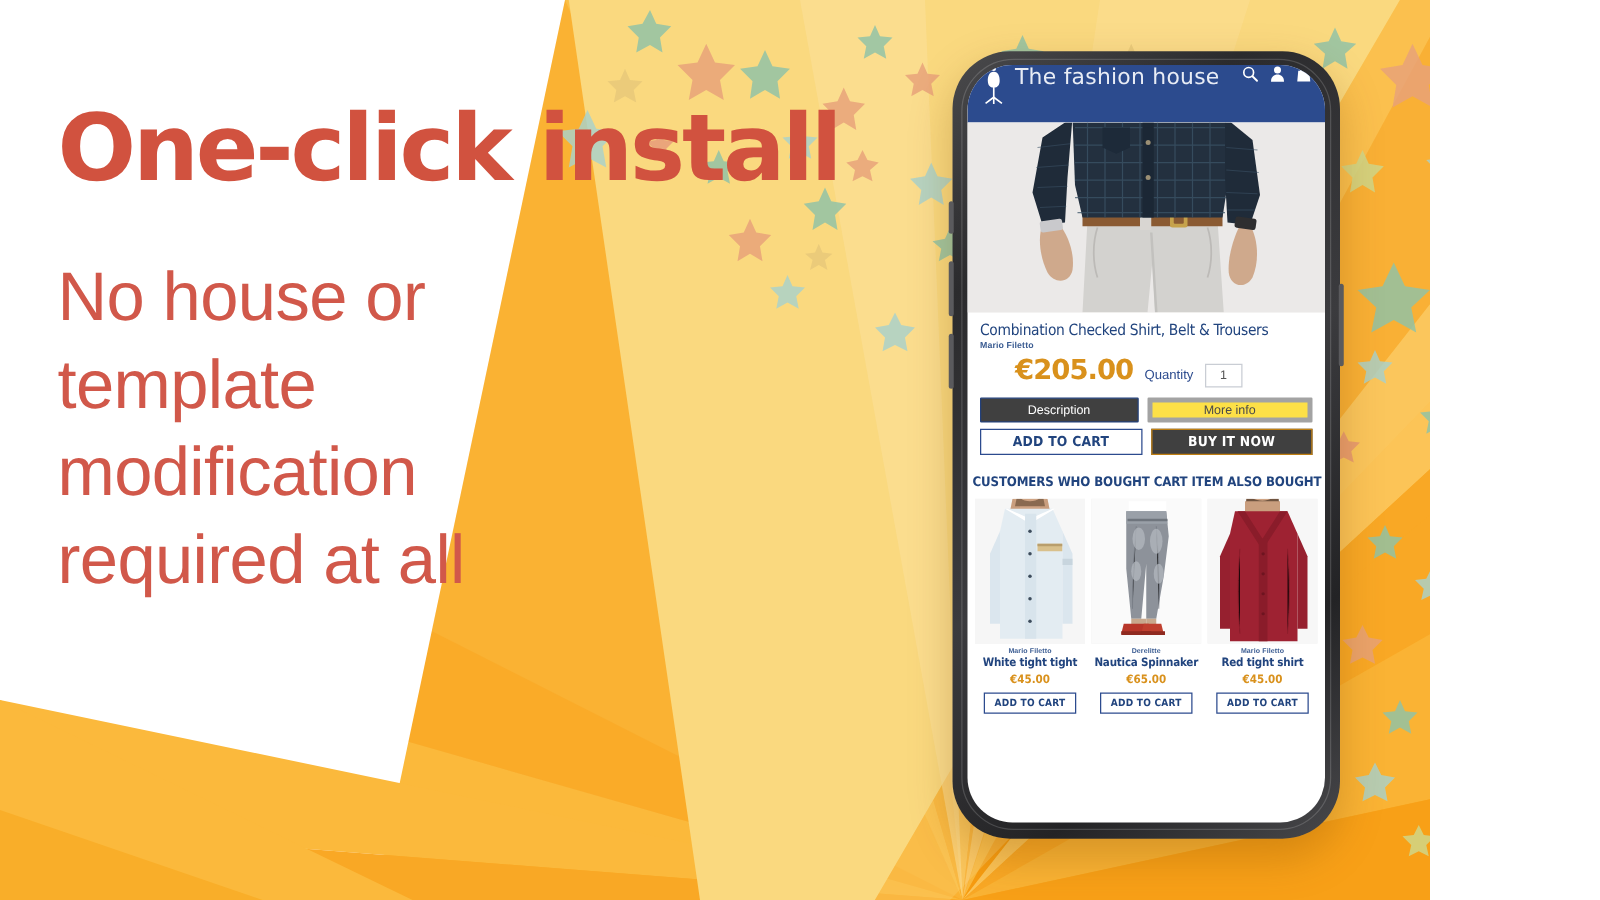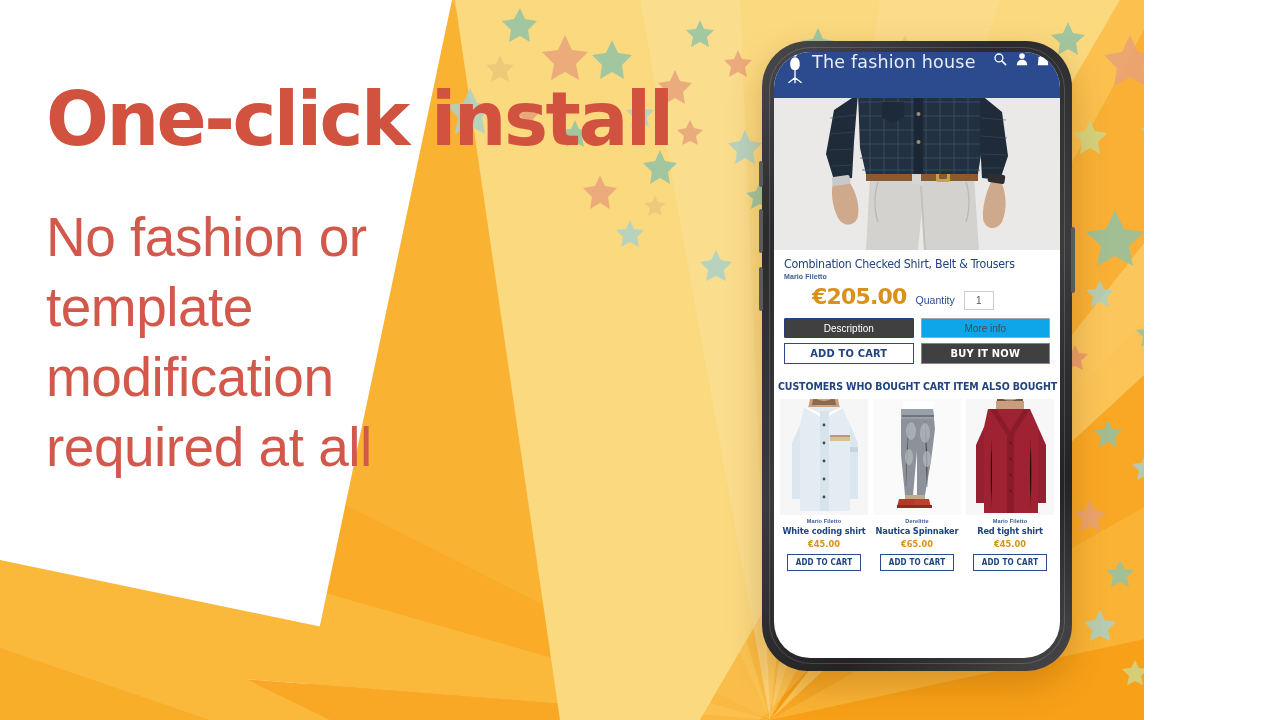--- a/index.html
+++ b/index.html
@@ -140,21 +140,21 @@
   
   .tabs { display:flex; gap:7px; padding:8px 10px 0 10px; }
   .tab {
     flex:1 1 0;
     height:20px;
     font-size:10px;
     display:flex; align-items:center; justify-content:center;
     border-radius:1px;
   }
   .tab-active { background:#404040; color:#fff; border:1px solid #23407a; }
-  .tab-idle { background:#0ea5e9; color:#4a4a4a; border:1px solid #a3a3a3; }
+  .tab-idle { background:#fde047; color:#4a4a4a; border:4px solid #a3a3a3; }
 
   .actions { display:flex; gap:7px; padding:5px 10px 0 10px; }
   .btn {
     flex:1 1 0;
     height:21px;
     font-size:11px;
     font-weight:700;
     letter-spacing:0.2px;
     display:flex; align-items:center; justify-content:center;
     font-family:"DejaVu Sans Condensed","DejaVu Sans", sans-serif;
@@ -323,21 +323,21 @@
             <path d="M1075 345 l4 8 9 1 -7 7 2 9 -8 -4 -8 4 2 -9 -7 -7 9 -1z"></path>
           </g>
         </g>
       </g>
     </svg>
   </div>
 
   <div class="copy">
     <div class="headline">One-click install</div>
     <div class="subcopy">
-      <span>No fashion or</span>
+      <span>No house or</span>
       <span>template</span>
       <span>modification</span>
       <span>required at all</span>
     </div>
   </div>
 
   <div class="phone">
     <div class="phone-btn btn-left-1"></div>
     <div class="phone-btn btn-left-2"></div>
     <div class="phone-btn btn-left-3"></div>
@@ -473,21 +473,21 @@
                 <circle cx="44" cy="98" r="1.4"></circle>
               </g>
               <rect x="50" y="36" width="20" height="6" fill="#d9c08c"></rect>
               <rect x="50" y="36" width="20" height="2" fill="#b99e6c"></rect>
               <path d="M20 26 L12 44 L12 100 L20 100 Z" fill="#dbe6ee"></path>
               <path d="M70 26 L78 44 L78 100 L70 100 Z" fill="#dbe6ee"></path>
               <rect x="70" y="48" width="8" height="5" fill="#c8d5de"></rect>
             </svg>
           </div>
           <div class="rel-brand">Mario Filetto</div>
-          <div class="rel-name">White coding shirt</div>
+          <div class="rel-name">White tight tight</div>
           <div class="rel-price">€45.00</div>
           <div class="rel-btn">ADD TO CART</div>
         </div>
 
         <div class="rel-card">
           <div class="rel-photo">
             <svg width="100%" height="100%" viewBox="0 0 88 116" preserveAspectRatio="xMidYMid slice">
               <rect width="88" height="116" fill="#fafafa"></rect>
               <rect x="30" y="2" width="30" height="8" fill="#ffffff"></rect>
               <path d="M28 10 L60 10 L62 30 L58 62 L52 96 L44 96 L44 52 L40 96 L32 96 L28 56 Z" fill="#8d929a"></path>

